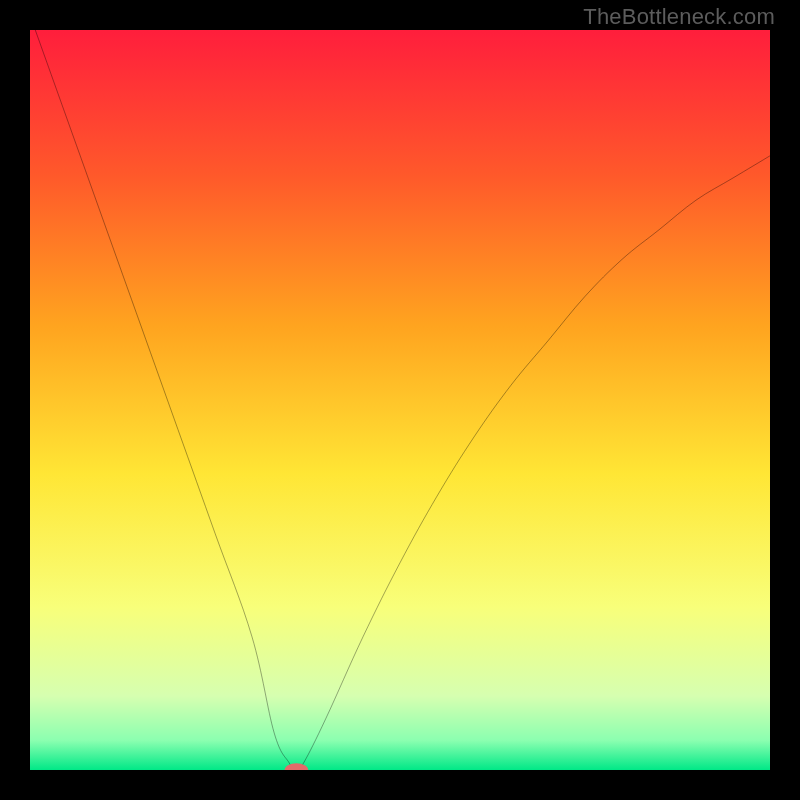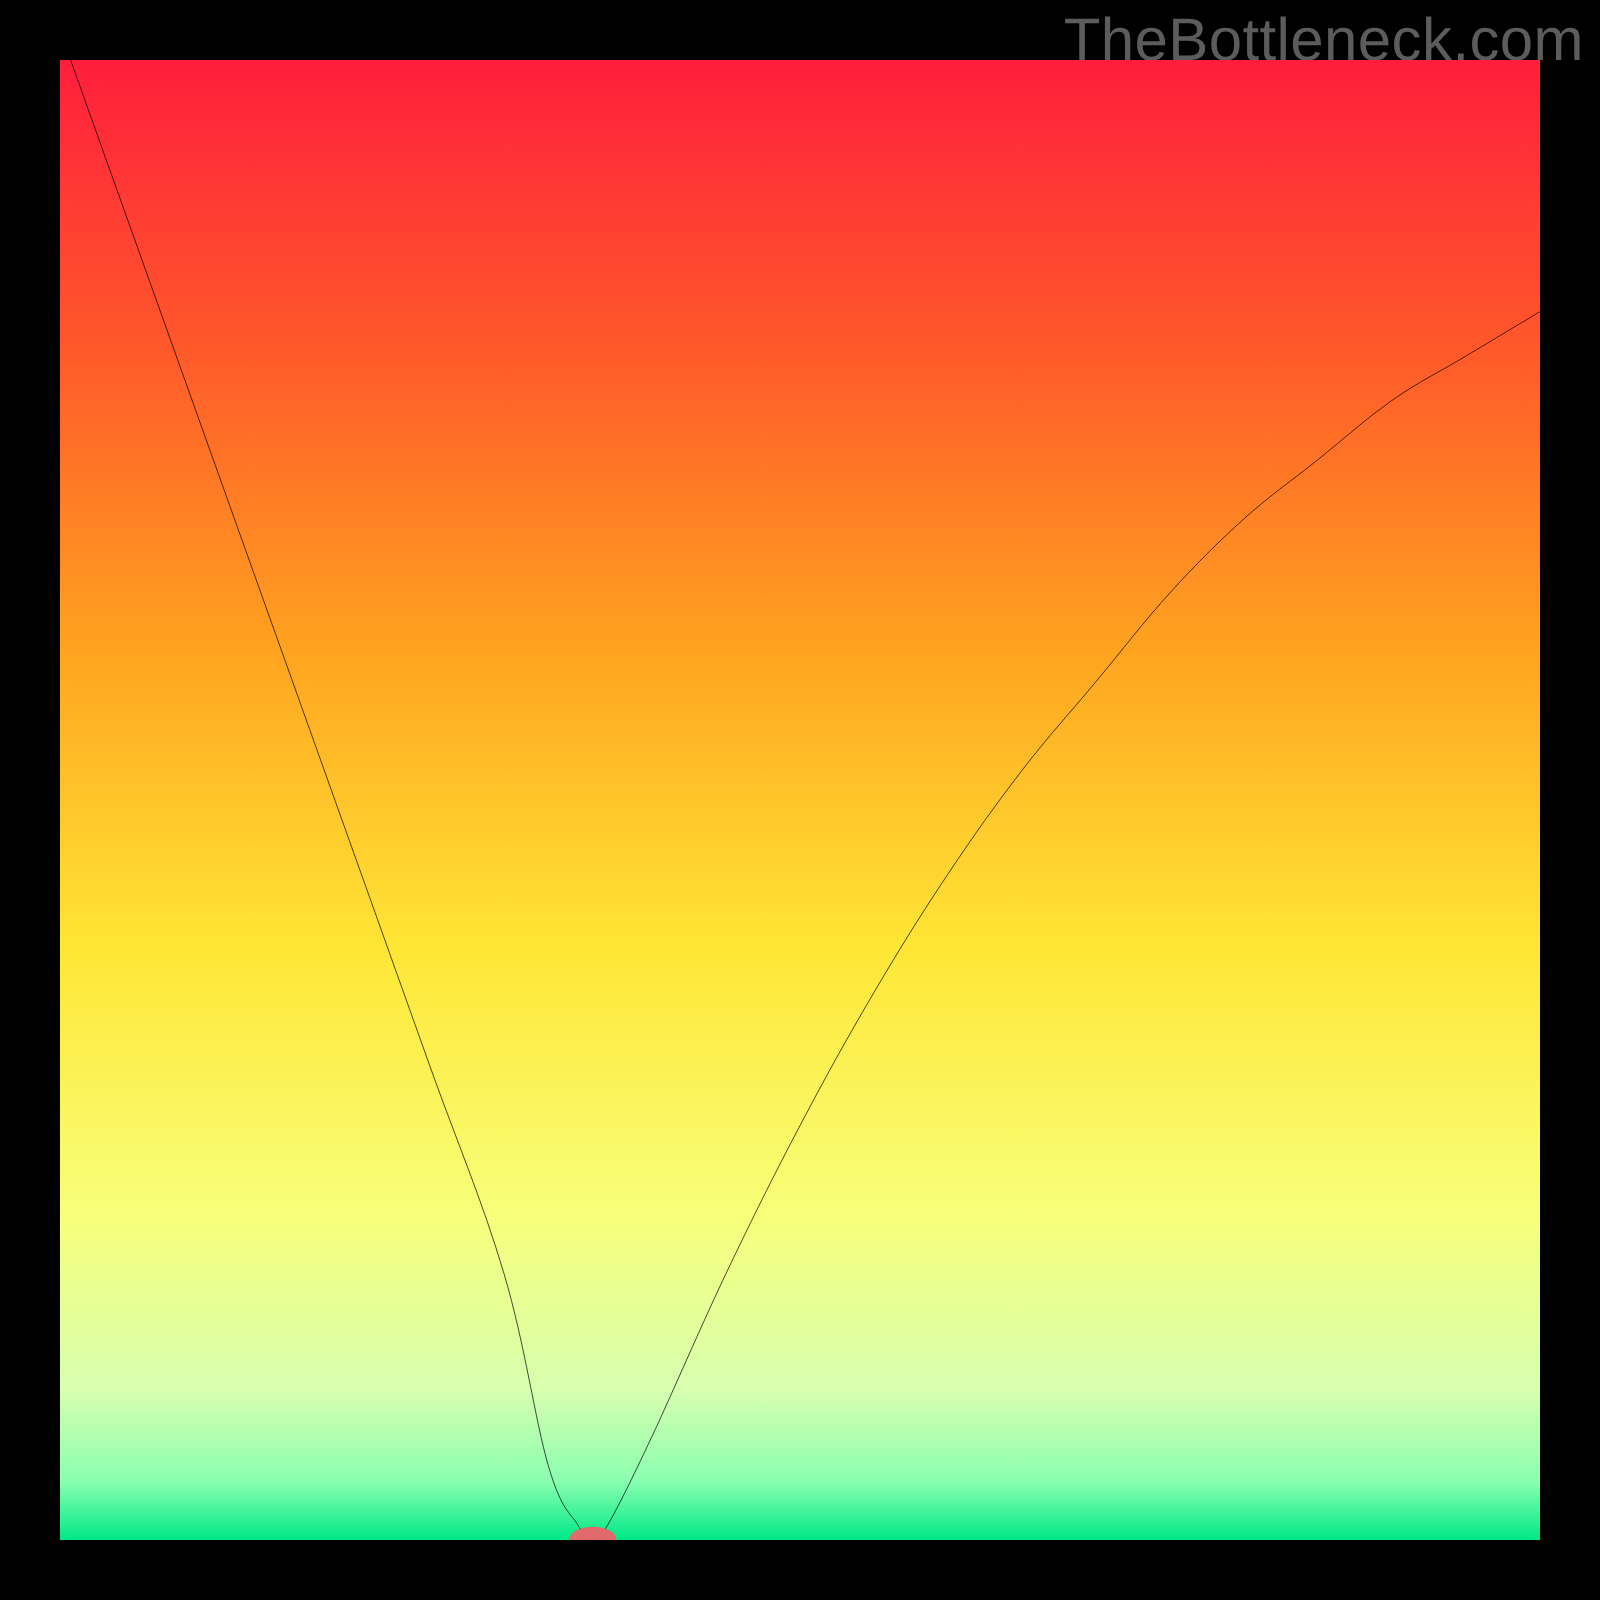--- a/index.html
+++ b/index.html
@@ -19,23 +19,23 @@
   .plot {
     position: absolute;
     left: 30px;
     top: 30px;
     width: 740px;
     height: 740px;
   }
   .watermark {
     position: absolute;
     top: 4px;
-    right: 8px;
+    right: 25px;
     color: #5c5c5c;
-    font-size: 30px;
+    font-size: 22px;
     font-weight: 400;
     letter-spacing: 0.2px;
     user-select: none;
   }
 </style>
 </head>
 <body>
 
 <div class="frame">
   <div class="watermark">TheBottleneck.com</div>

